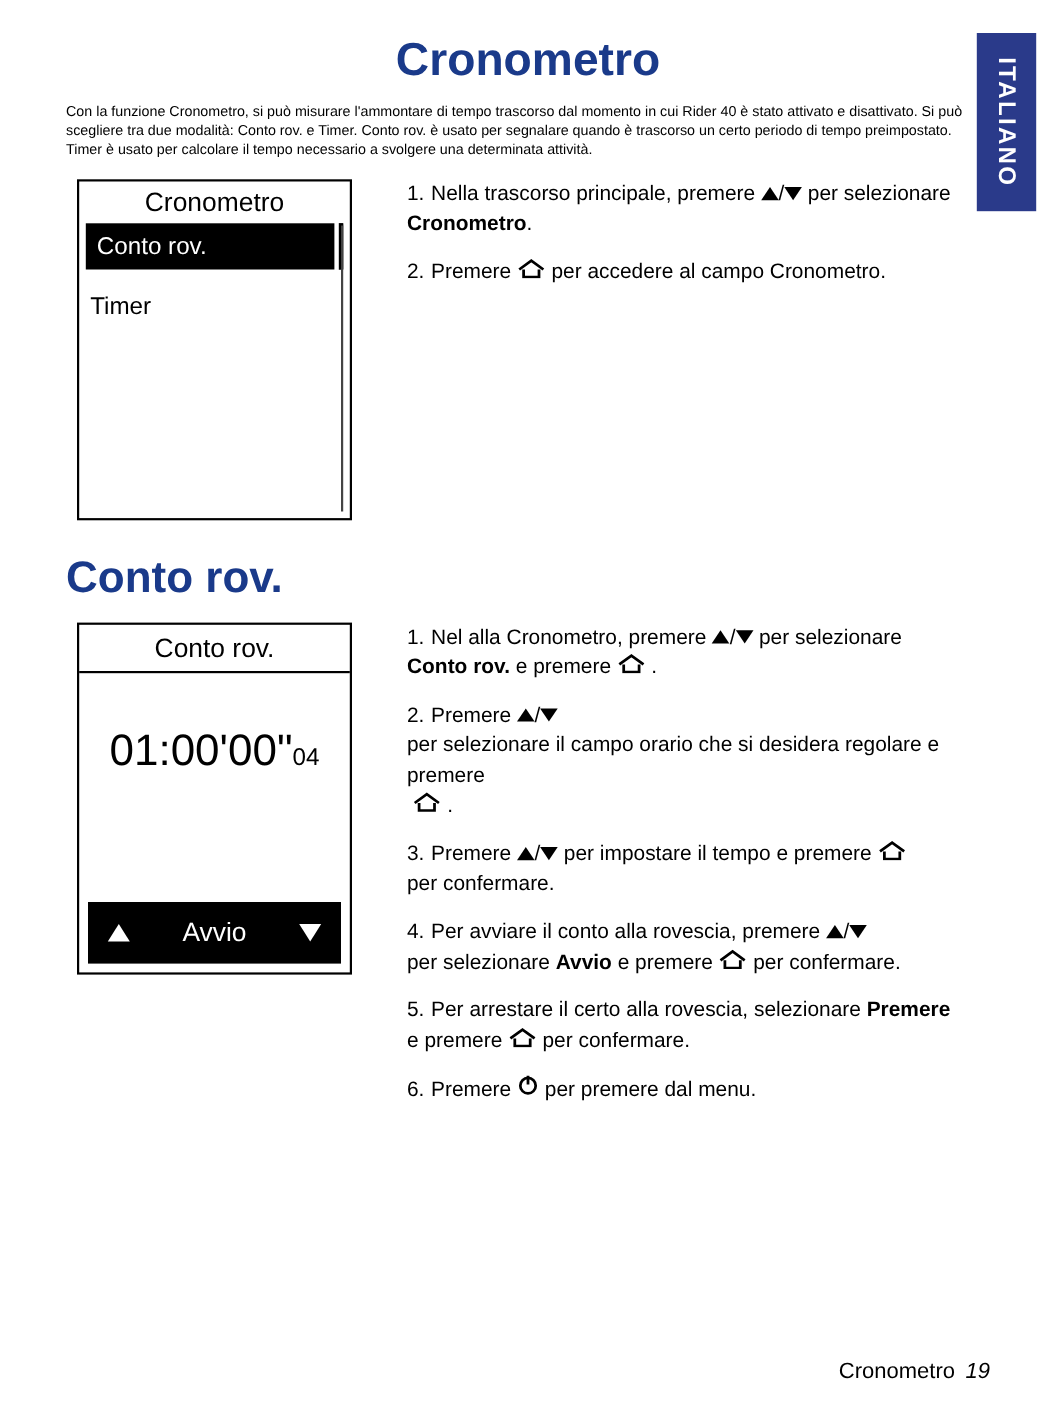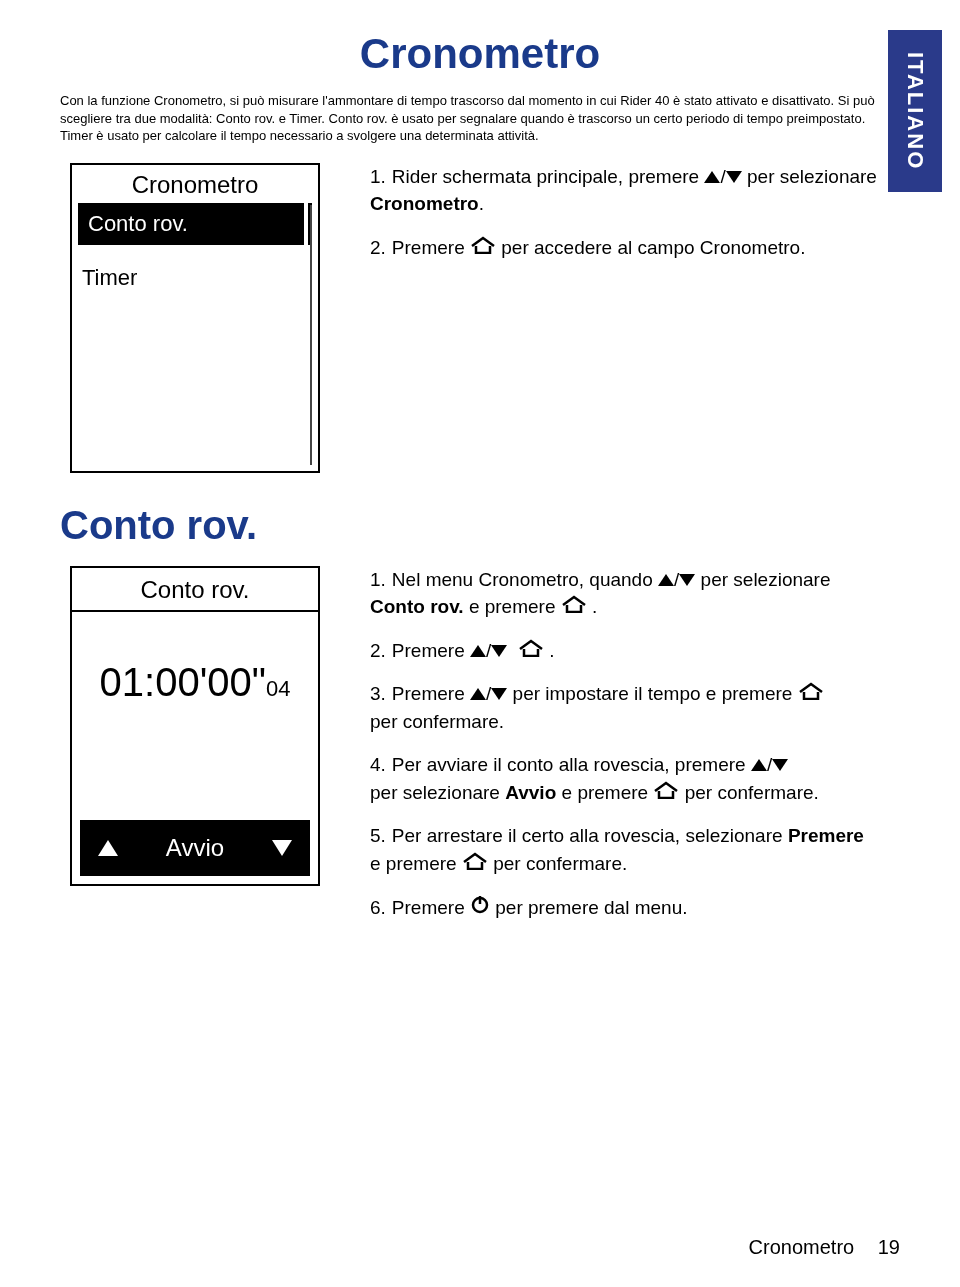--- a/index.html
+++ b/index.html
@@ -137,21 +137,21 @@
   .steps .step { margin-bottom: 16px; display: flex; flex-wrap: wrap; align-items: baseline; }
   .steps .step .num { margin-right: 6px; }
   .steps b { font-weight: bold; }
 
   .footer {
     position: absolute;
     bottom: 28px;
     right: 60px;
     font-size: 20px;
   }
-  .footer .pg { margin-left: 18px; }
+  .footer .pg { margin-left: 4px; font-style: italic; }
 
   .tri-up, .tri-down {
     display: inline-block;
     width: 0; height: 0;
     border-left: 8px solid transparent;
     border-right: 8px solid transparent;
     vertical-align: middle;
   }
   .tri-up { border-bottom: 12px solid #000; }
   .tri-down { border-top: 12px solid #000; }
@@ -186,21 +186,21 @@
   <div class="screen1">
     <div class="hdr">Cronometro</div>
     <div class="sel">Conto rov.</div>
     <div class="vbar"></div>
     <div class="item2">Timer</div>
   </div>
 
   <div class="steps">
     <div class="step">
       <span class="num">1.</span>
-      <span>Rider schermata principale, premere</span>&nbsp;
+      <span>Nella trascorso principale, premere</span>&nbsp;
       <span class="tri-up"></span>/<span class="tri-down"></span>
       &nbsp;<span>per selezionare</span>&nbsp;<b>Cronometro</b><span>.</span>
     </div>
     <div class="step">
       <span class="num">2.</span>
       <span>Premere</span>&nbsp;
       <span class="house">
         <svg width="26" height="18" viewBox="0 0 26 18">
             <path d="M2 10 L13 2 L24 10 M6 10 V17 H20 V10" fill="none" stroke="#000" stroke-width="2.5"></path>
           </svg>
@@ -221,27 +221,27 @@
     <div class="bottom">
       <span class="tri-up-w"></span>
       <span class="lab">Avvio</span>
       <span class="tri-down-w"></span>
     </div>
   </div>
 
   <div class="steps">
     <div class="step">
       <span class="num">1.</span>
-      <span>Nel menu Cronometro, quando</span>&nbsp;<span class="tri-up"></span>/<span class="tri-down"></span>&nbsp;<span>per selezionare</span>&nbsp;<b>Conto rov.</b>&nbsp;<span>e premere</span>&nbsp;<span class="house"><svg width="26" height="18" viewBox="0 0 26 18">
+      <span>Nel alla Cronometro, premere</span>&nbsp;<span class="tri-up"></span>/<span class="tri-down"></span>&nbsp;<span>per selezionare</span>&nbsp;<b>Conto rov.</b>&nbsp;<span>e premere</span>&nbsp;<span class="house"><svg width="26" height="18" viewBox="0 0 26 18">
             <path d="M2 10 L13 2 L24 10 M6 10 V17 H20 V10" fill="none" stroke="#000" stroke-width="2.5"></path>
           </svg></span>&nbsp;<span>.</span>
     </div>
     <div class="step">
       <span class="num">2.</span>
-      <span>Premere</span>&nbsp;<span class="tri-up"></span>/<span class="tri-down"></span>&nbsp;&nbsp;<span class="house"><svg width="26" height="18" viewBox="0 0 26 18">
+      <span>Premere</span>&nbsp;<span class="tri-up"></span>/<span class="tri-down"></span>&nbsp;<span>per selezionare il campo orario che si desidera regolare e premere</span>&nbsp;<span class="house"><svg width="26" height="18" viewBox="0 0 26 18">
             <path d="M2 10 L13 2 L24 10 M6 10 V17 H20 V10" fill="none" stroke="#000" stroke-width="2.5"></path>
           </svg></span>&nbsp;<span>.</span>
     </div>
     <div class="step">
       <span class="num">3.</span>
       <span>Premere</span>&nbsp;<span class="tri-up"></span>/<span class="tri-down"></span>&nbsp;<span>per impostare il tempo e premere</span>&nbsp;<span class="house"><svg width="26" height="18" viewBox="0 0 26 18">
             <path d="M2 10 L13 2 L24 10 M6 10 V17 H20 V10" fill="none" stroke="#000" stroke-width="2.5"></path>
           </svg></span>&nbsp;<span>per confermare.</span>
     </div>
     <div class="step">

